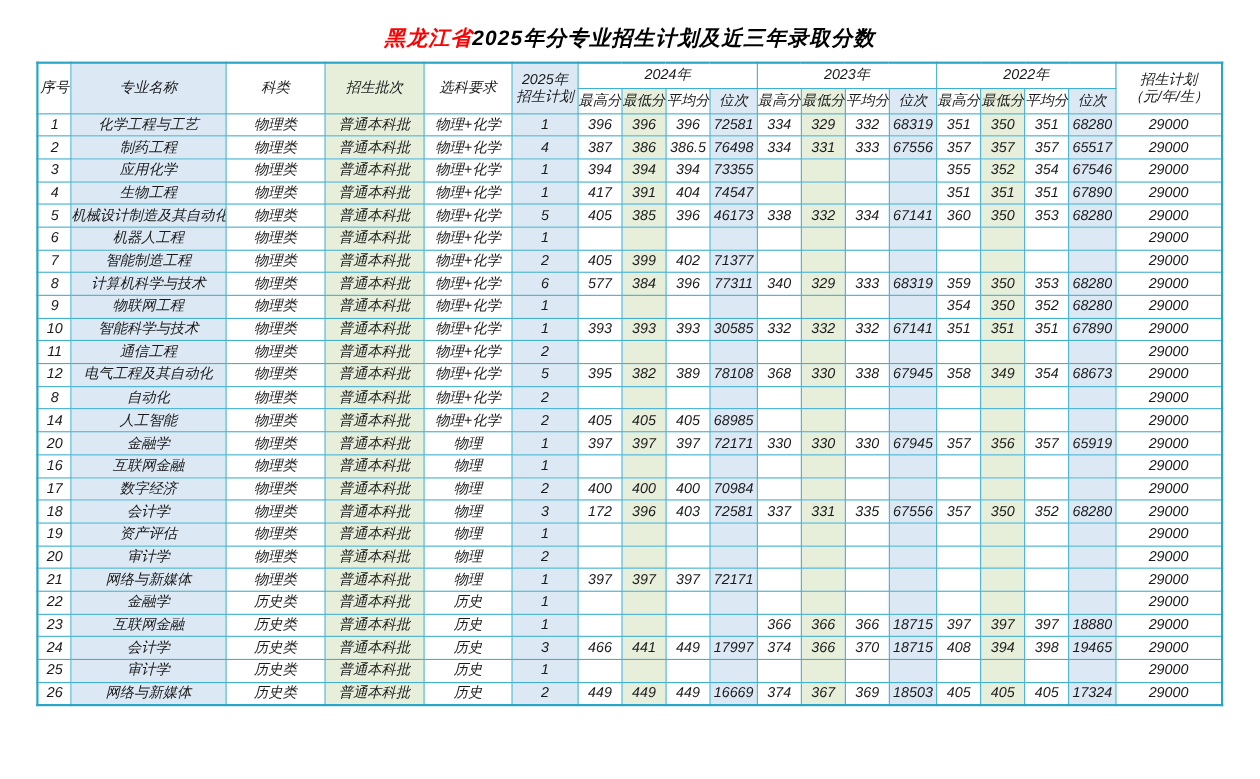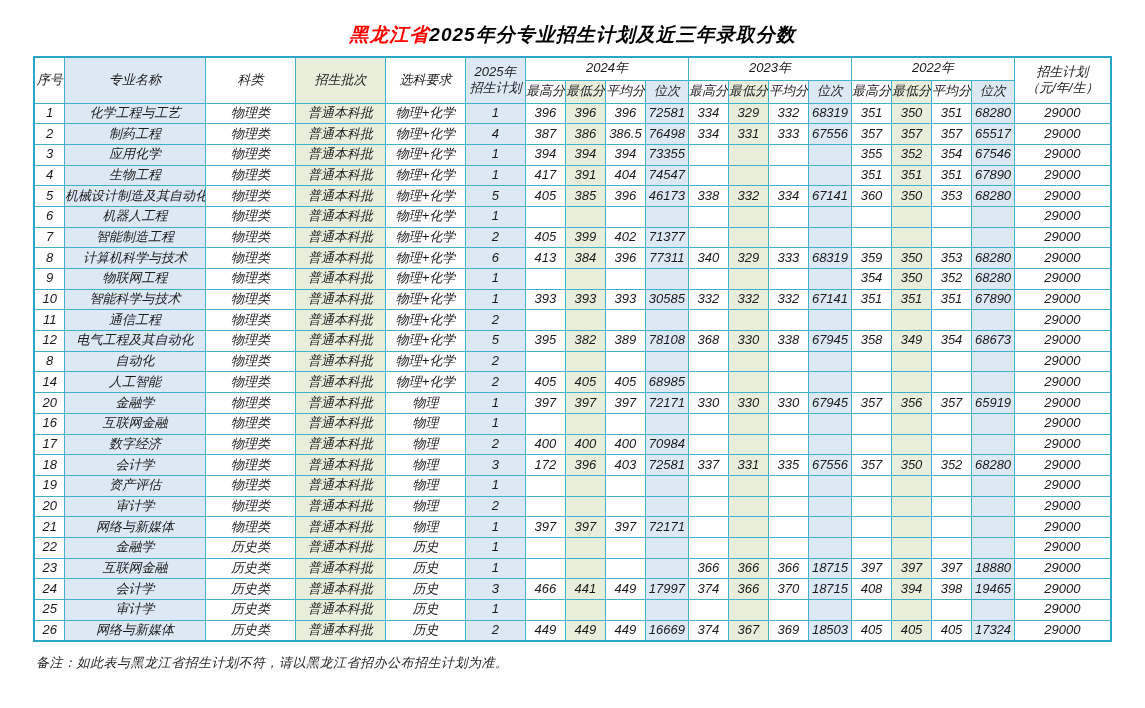--- a/index.html
+++ b/index.html
@@ -260,21 +260,21 @@
           <td class="c-blue"></td>
           <td class="c-fee">29000</td>
         </tr>
         <tr>
           <td>8</td>
           <td class="c-blue c-left">计算机科学与技术</td>
           <td>物理类</td>
           <td class="c-green">普通本科批</td>
           <td>物理+化学</td>
           <td class="c-blue c-red">6</td>
-          <td>413</td>
+          <td>577</td>
           <td class="c-green">384</td>
           <td>396</td>
           <td class="c-blue">77311</td>
           <td>340</td>
           <td class="c-green">329</td>
           <td>333</td>
           <td class="c-blue">68319</td>
           <td>359</td>
           <td class="c-green">350</td>
           <td>353</td>
@@ -655,15 +655,14 @@
           <td class="c-blue">18503</td>
           <td>405</td>
           <td class="c-green">405</td>
           <td>405</td>
           <td class="c-blue">17324</td>
           <td class="c-fee">29000</td>
         </tr>
       </tbody>
   </table>
 
-  <div class="note">备注：如此表与黑龙江省招生计划不符，请以黑龙江省招办公布招生计划为准。</div>
 
 </div>
 
 </body></html>

